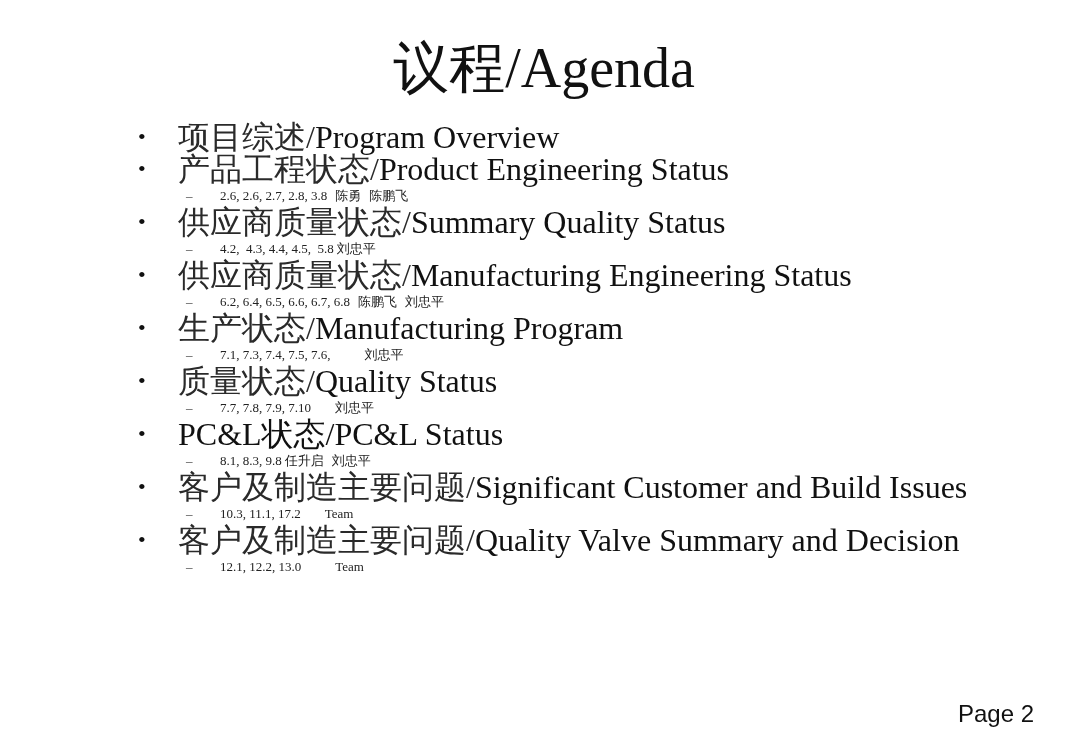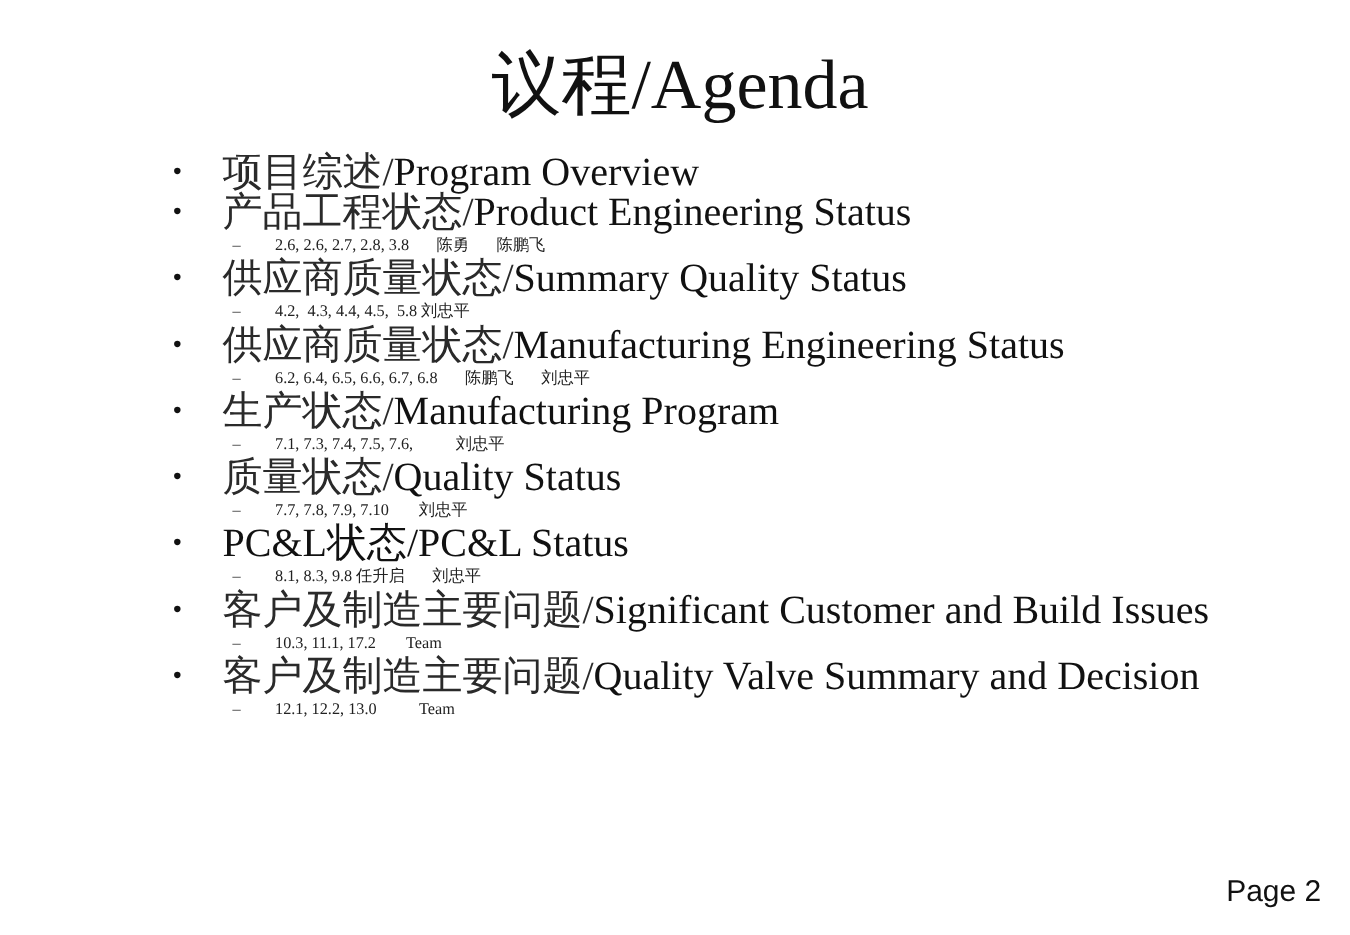--- a/index.html
+++ b/index.html
@@ -82,34 +82,34 @@
     }
     .sub-text {
       position: absolute;
       left: 82px;
       top: 0;
       font-size: 13px;
       line-height: 21px;
       color: #222222;
     }
     .sub-text .owner {
-      margin-left: 22px;
+      margin-left: 8px;
     }
     .sub-text .owner.tight {
       margin-left: 3px;
     }
     .sub-text .owner.wide {
       margin-left: 34px;
     }
     .sub-text .owner.mid {
       margin-left: 24px;
     }
     .page-number {
       position: absolute;
-      right: 23px;
+      right: 46px;
       bottom: 20px;
       font-family: "Liberation Sans", "DejaVu Sans", sans-serif;
       font-size: 24px;
       line-height: 28px;
       color: #111111;
     }
   </style>
 </head>
 <body>
 

